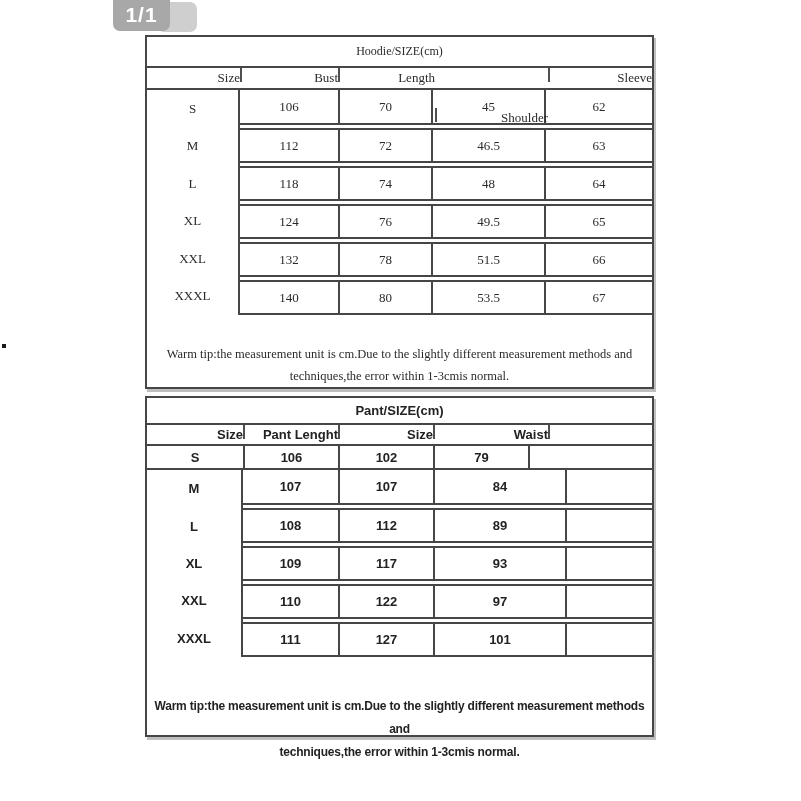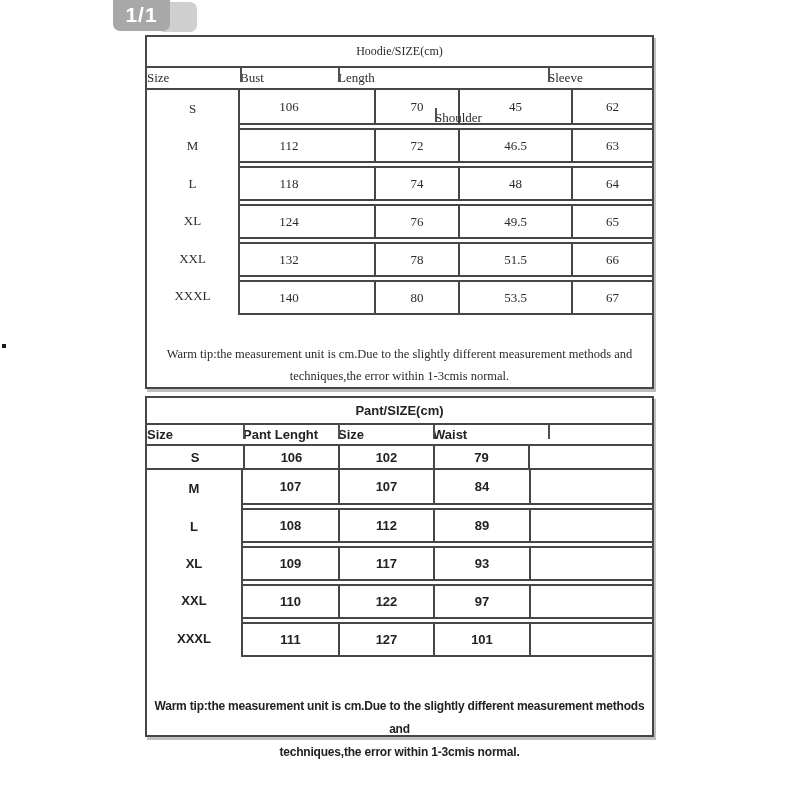--- a/index.html
+++ b/index.html
@@ -15,58 +15,58 @@
     display:flex;align-items:flex-end;justify-content:center;box-sizing:border-box;padding-bottom:4px;
     color:#ffffff;font-family:"Liberation Sans",sans-serif;font-weight:bold;font-size:21px;letter-spacing:1px;
   }
   
   .tbl{
     position:absolute;left:145px;width:509px;background:#ffffff;box-sizing:border-box;
     border:2px solid #464646;box-shadow:2px 3px 0 #bfbfbf;
   }
   .tbl-title{text-align:center;border-bottom:2px solid #464646;}
   .hdr{display:flex;border-bottom:2px solid #464646;}
-  .hc{position:relative;text-align:left;box-sizing:border-box;}
+  .hc{position:relative;text-align:right;box-sizing:border-box;}
   .tick{position:absolute;left:0;top:0;width:2px;height:14px;background:#4f4f4f;}
   .data{display:flex;}
   .size-col{display:flex;flex-direction:column;box-sizing:border-box;border-right:2px solid #464646;}
   .size-col div{flex:1;display:flex;align-items:center;justify-content:center;}
   .rows{flex:1;display:flex;flex-direction:column;}
   .drow{display:flex;border-top:2px solid #464646;border-bottom:2px solid #464646;margin-bottom:3px;height:31px;}
   .drow:first-child{border-top:none;height:33px;}
   .drow:last-child{margin-bottom:0;}
   .dcell{display:flex;align-items:center;justify-content:center;box-sizing:border-box;}
   .dcell + .dcell{border-left:2px solid #464646;}
   .tip{text-align:center;box-sizing:border-box;}
   
   #hoodie{top:35px;font-size:13px;}
   #hoodie .tbl-title{height:29px;line-height:29px;font-size:12px;}
   #hoodie .hdr{height:20px;}
   #hoodie .hc{line-height:20px;font-size:13px;}
   #hoodie .hc0{width:93px;} #hoodie .hc1{width:98px;} #hoodie .hc2{width:97px;}
   #hoodie .hc3{width:113px;margin-top:40px;} #hoodie .hc4{flex:1;}
   #hoodie .data{height:225px;}
   #hoodie .size-col{width:93px;}
-  #hoodie .d1{width:98px;} #hoodie .d2{width:84px;margin-left:36px;} #hoodie .d3{width:113px;} #hoodie .d4{flex:1;}
+  #hoodie .d1{width:98px;} #hoodie .d2{width:93px;} #hoodie .d3{width:113px;} #hoodie .d4{flex:1;}
   #hoodie .tip{height:72px;padding-top:28px;font-size:12.5px;line-height:22px;}
   
   #pant{top:396px;font-family:"Liberation Sans",sans-serif;font-weight:bold;font-size:13px;color:#222222;}
   #pant .tbl-title{height:25px;line-height:25px;font-size:13px;}
   #pant .hdr{height:19px;}
   #pant .hc{line-height:19px;font-size:13px;}
   #pant .hc0{width:96px;} #pant .hc1{width:95px;} #pant .hc2{width:95px;}
   #pant .hc3{width:115px;} #pant .hc4{flex:1;}
   .srow{display:flex;height:22px;border-bottom:2px solid #464646;}
   .sd{display:flex;align-items:center;justify-content:center;box-sizing:border-box;}
   .sd + .sd{border-left:2px solid #464646;}
   #pant .sd0{width:96px;} #pant .sd1{width:95px;} #pant .sd2{width:95px;}
   #pant .sd3{width:95px;} #pant .sd4{flex:1;}
   #pant .data{height:187px;}
   #pant .size-col{width:96px;}
-  #pant .d1{width:95px;} #pant .d2{width:95px;} #pant .d3{width:96px;} #pant .d4{flex:1;}
+  #pant .d1{width:95px;} #pant .d2{width:95px;} #pant .d3{width:132px;} #pant .d4{flex:1;}
   #pant .tip{height:78px;padding-top:38px;font-size:12px;line-height:23px;letter-spacing:-0.2px;}
   
   .stray-dot{position:absolute;left:2px;top:344px;width:4px;height:4px;background:#1a1a1a;}
 </style>
 </head>
 <body>
 
 <div id="canvas">
 
   <div class="badge-wrap">

